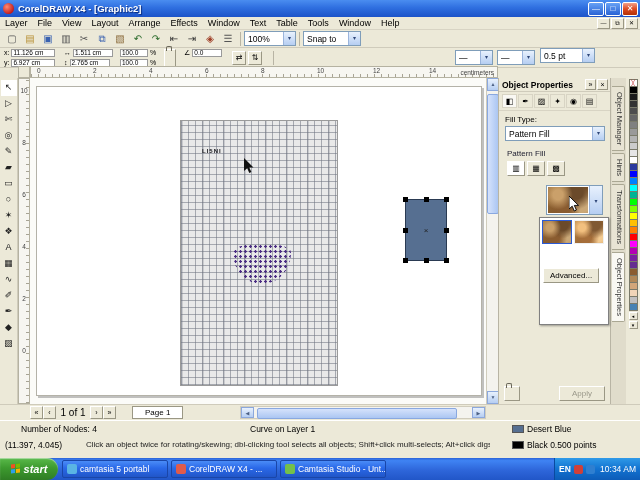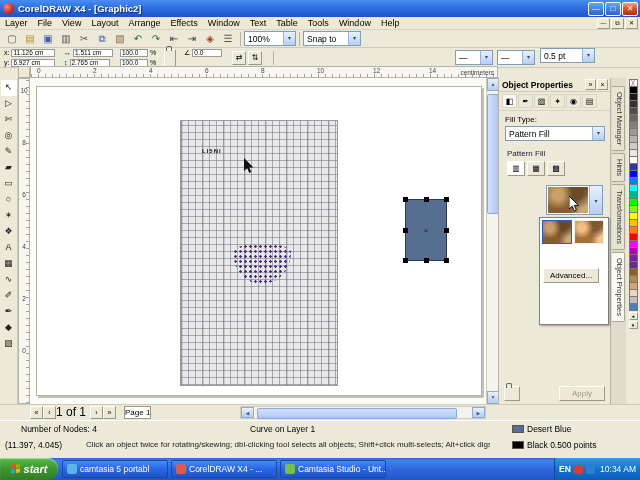--- a/index.html
+++ b/index.html
@@ -94,22 +94,22 @@
 .palette{left:626px;top:78px;width:14px;height:326px;background:#ece9d8;display:flex;flex-direction:column;align-items:center;padding-top:1px;overflow:hidden}
 .pswatch{width:9px;height:8px;border:1px solid #7a7a6a;margin-bottom:-1px;flex:none}
 .pswatch.none{background:#fff;font-size:6px;line-height:6px;text-align:center;color:#c03030}
 .plist{display:flex;flex-direction:column;align-items:center}
 .palette-btns{margin-top:2px;display:flex;flex-direction:column;gap:1px}
 .pal-btn{width:9px;height:8px;font-size:5px;line-height:6px;text-align:center}
 
 .pagebar{left:0;top:404px;width:640px;height:16px;background:#ece9d8;border-top:1px solid #cfcbbb}
 .nav{position:absolute;left:30px;top:1px;display:flex;align-items:center}
 .nav-btn{width:13px;height:13px;font-size:7px;line-height:11px;text-align:center}
-.page-indicator{width:34px;font-size:12px;line-height:13px}
-.page-tab{margin-left:8px;height:13px;padding:0 0;background:#fff;border:1px solid #9a9784;font-size:8px;line-height:11px}
+.page-indicator{width:34px;text-align:center;font-size:10px;line-height:13px}
+.page-tab{margin-left:16px;height:13px;padding:0 12px;background:#fff;border:1px solid #9a9784;font-size:8px;line-height:11px}
 .hscrollbar{position:absolute;left:240px;top:1px;width:246px;height:13px;background:#f4f3ee;border:1px solid #d0ccbc;display:flex}
 .hs-btn{width:13px;height:11px;background:linear-gradient(#e8f1fd,#b6cef2);border:1px solid #8ca8dc;color:#4d6185;font-size:5px;line-height:10px;text-align:center;flex:none}
 .hthumb{position:absolute;left:16px;top:1px;width:200px;height:11px;background:linear-gradient(#d5e2fb,#abc6f2);border:1px solid #89a8e0;border-radius:2px}
 
 .statusbar{left:0;top:420px;width:640px;height:38px;background:#ece9d8;border-top:1px solid #fff;font-size:8.5px}
 .sb{position:absolute;white-space:nowrap}
 .sb-swatch{display:inline-block;width:12px;height:8px;border:1px solid #555;vertical-align:-1px;margin-right:3px}
 .sb-hint{overflow:hidden;width:404px;font-size:8px;color:#222}
 
 .taskbar{left:0;top:458px;width:640px;height:22px;background:linear-gradient(#2a62d8,#3f83f3 12%,#2e66da 55%,#2156c8)}

